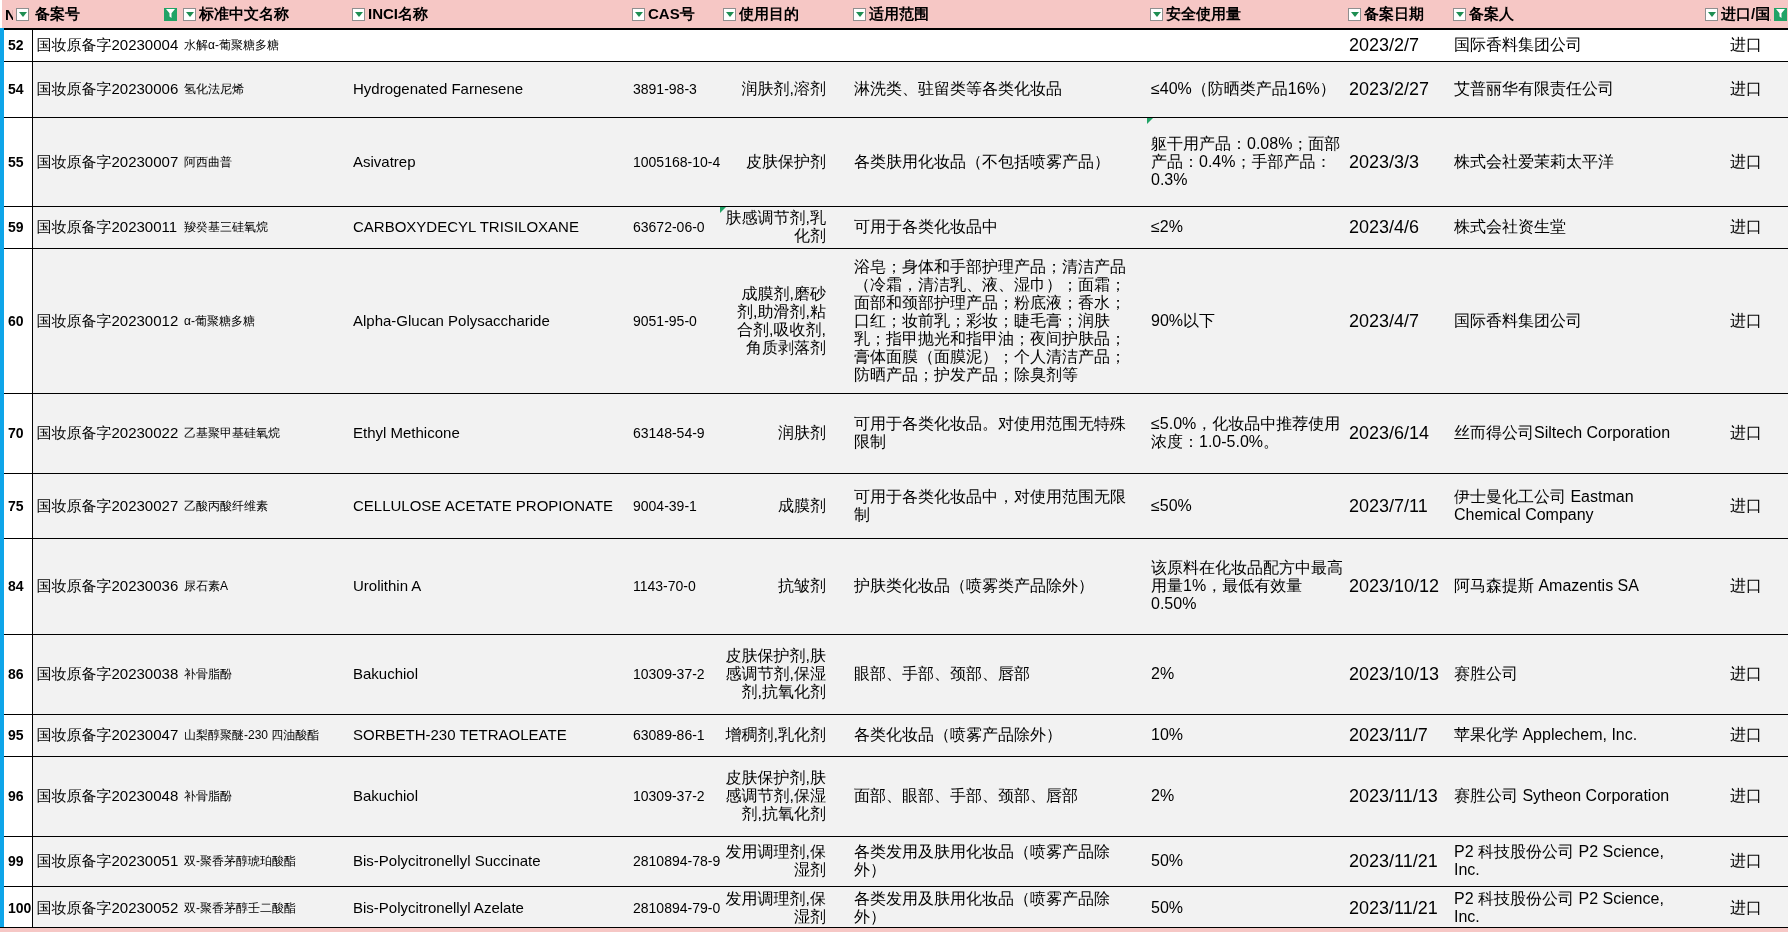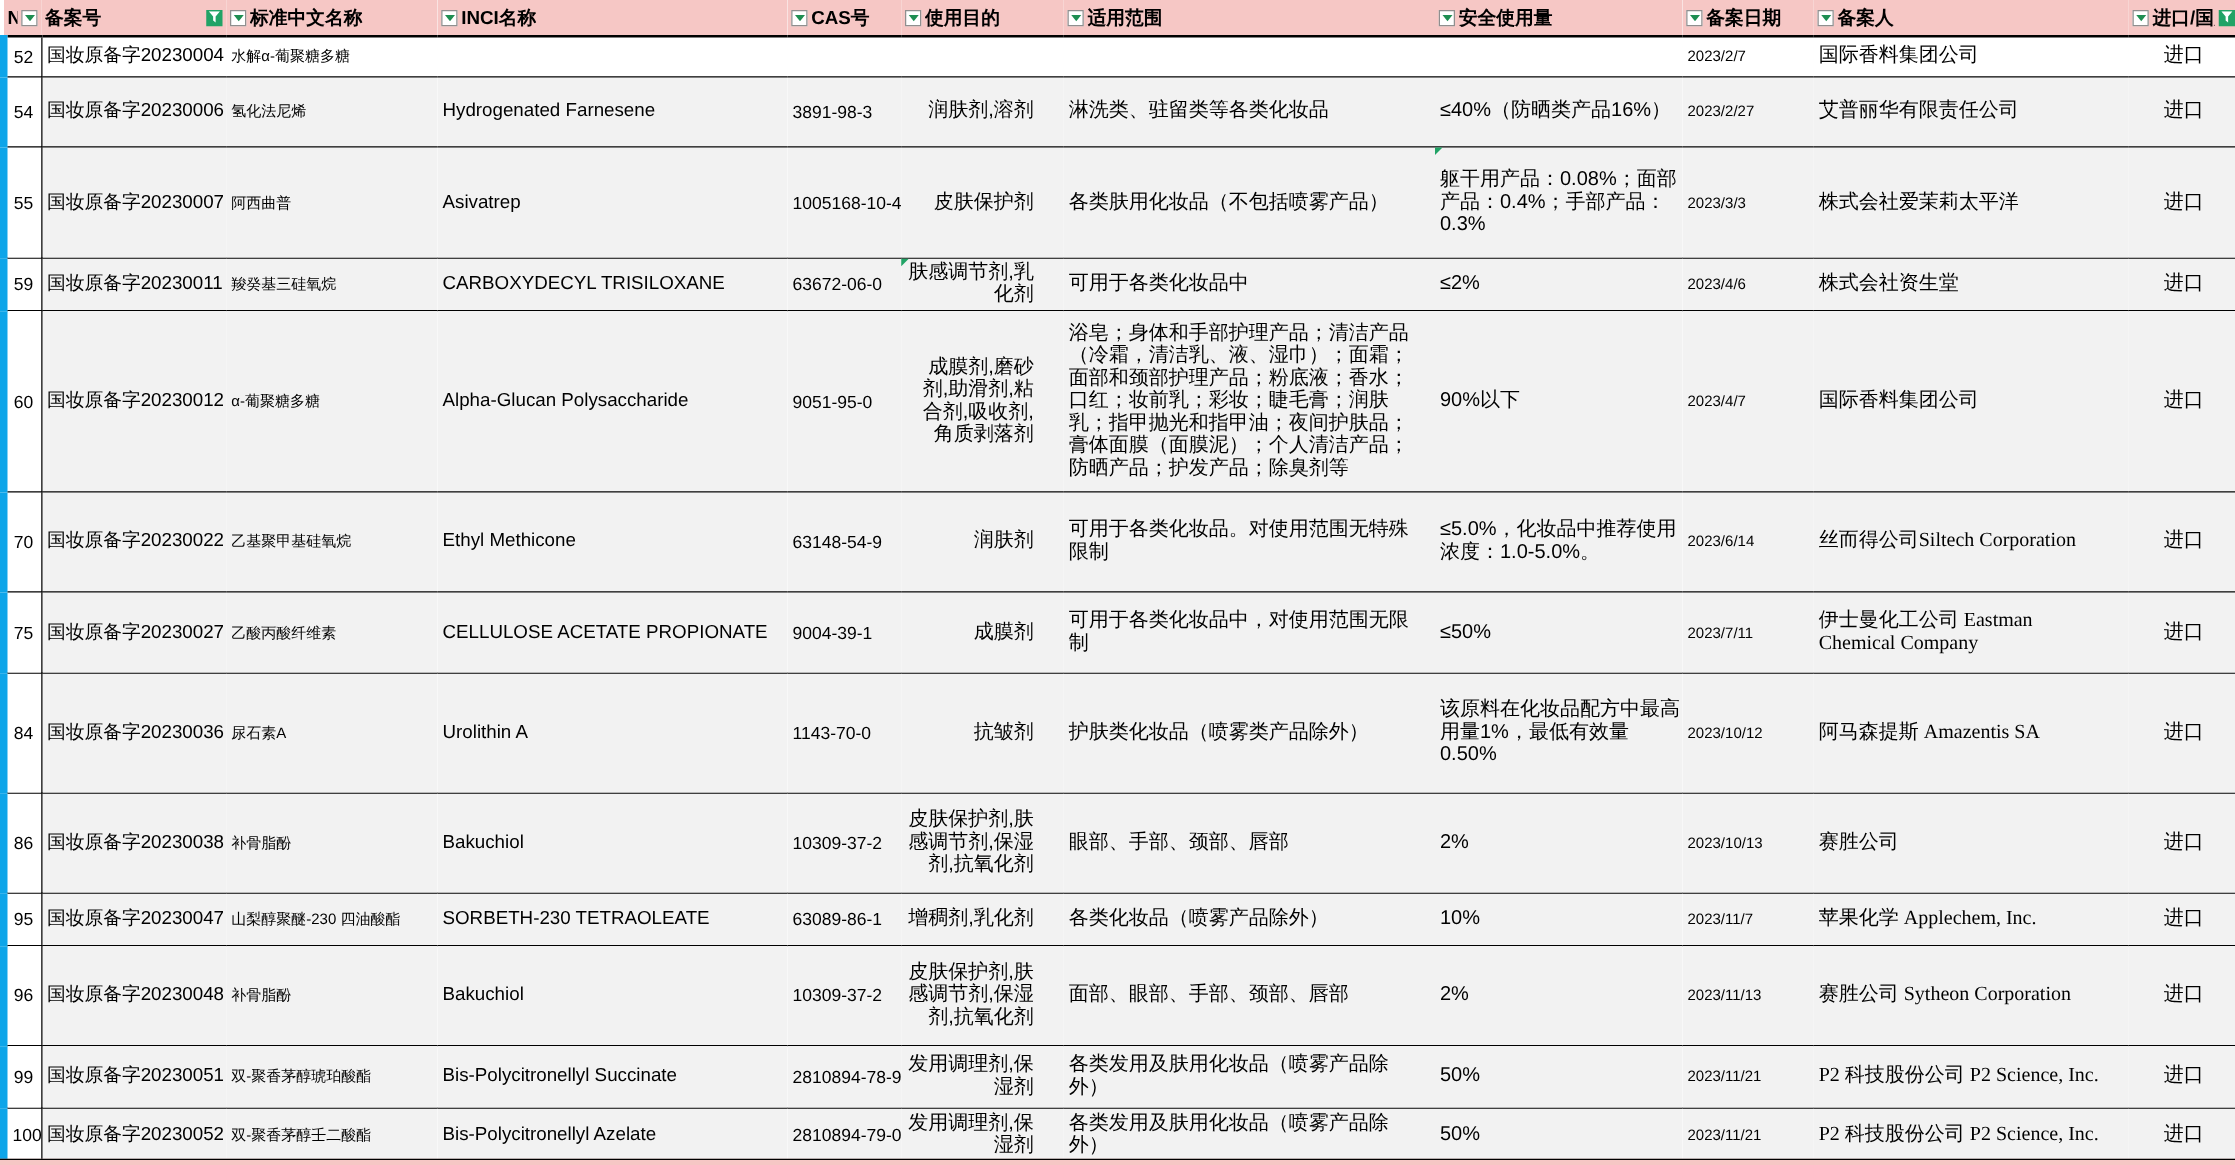--- a/index.html
+++ b/index.html
@@ -23,31 +23,31 @@
   .f-btn .ar{width:0;height:0;border-left:4px solid transparent;border-right:4px solid transparent;
     border-top:5px solid #1E8E52;}
   .f-act{flex:0 0 auto;width:13px;height:13px;background:#21A366;
     display:inline-flex;align-items:center;justify-content:center;}
 
   tbody td{
     background:#F2F2F2;border-bottom:1px solid #000;vertical-align:middle;
     padding:1px 4px;font-size:16px;line-height:18px;position:relative;overflow:visible;
   }
   tr.row-white td{background:#fff;}
-  td.c0{background:#fff;border-left:6px solid #0ea5e9;border-right:1px solid #000;
-    text-align:center;font-size:14px;padding-right:5px;white-space:nowrap;}
+  td.c0{background:#fff;border-left:4px solid #0ea5e9;border-right:1px solid #000;
+    text-align:left;font-size:14px;padding-right:5px;white-space:nowrap;font-weight:bold;}
   td.c1{font-size:15px;white-space:nowrap;}
   td.c2{font-size:12px;white-space:nowrap;}
   td.c3{font-size:15px;white-space:nowrap;}
   td.c4{font-size:14px;white-space:nowrap;}
   td.c5{padding-right:24px;word-break:break-word;text-align:right;}
   td.c6{padding-right:13px;word-break:break-word;}
   td.c7{padding-right:2px;word-break:break-word;}
-  td.c8{font-size:12px;white-space:nowrap;}
-  td.c9{padding-right:20px;word-break:break-word;font-family:Liberation Serif, serif;}
+  td.c8{font-size:18px;white-space:nowrap;}
+  td.c9{padding-right:20px;word-break:break-word;}
   td.c10{text-align:center;white-space:nowrap;}
   .err-tri{position:absolute;top:0;left:0;width:0;height:0;
     border-top:6px solid #21A366;border-right:6px solid transparent;}
   .bottom-strip{position:absolute;left:0;right:0;bottom:0;height:4px;background:#F6C7C5;
     border-top:1px solid #000;}
 </style>
 </head>
 <body>
 
 <div class="sheet">

